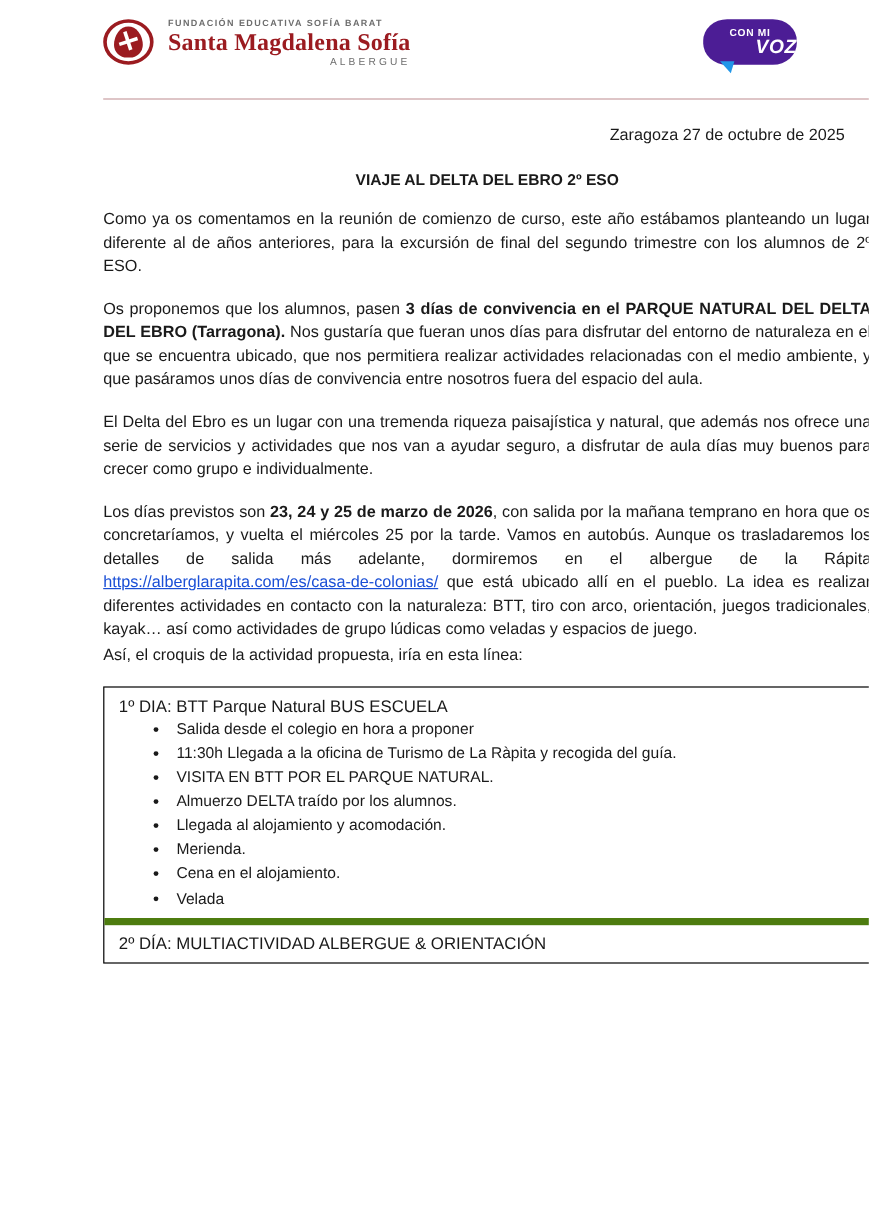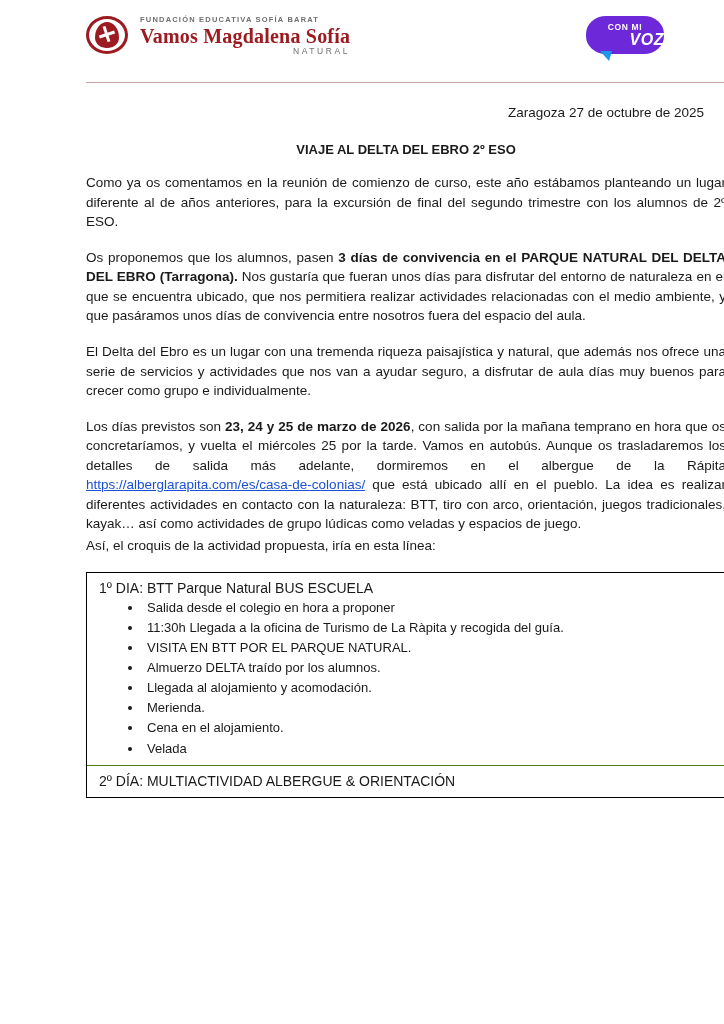--- a/index.html
+++ b/index.html
@@ -94,21 +94,21 @@
   .logo-sub {
     font-size: 8.5px;
     letter-spacing: 2.6px;
     color: #6e6e6e;
     text-align: right;
     margin-top: 1px;
   }
   .voice-logo {
     width: 78px;
     height: 38px;
-    background: #6d28d9;
+    background: #4c1d95;
     border-radius: 20px / 18px;
     position: relative;
     margin-right: 62px;
     margin-top: 2px;
   }
   .voice-logo:after {
     content: "";
     position: absolute;
     left: 14px;
     bottom: -7px;
@@ -176,21 +176,21 @@
   
   .schedule-box {
     border: 1px solid #000000;
     margin-top: 16px;
     padding: 0;
   }
   .day-block {
     padding: 7px 0 6px 0;
   }
   .day-block + .day-block {
-    border-top: 1px solid #4d7c0f;
+    border-top: 6px solid #4d7c0f;
   }
   .day-title {
     font-size: 14px;
     margin: 0 0 2px 12px;
     font-family: "Liberation Sans", sans-serif;
   }
   ul.day-items {
     margin: 0;
     padding-left: 56px;
     list-style: disc;
@@ -207,22 +207,22 @@
 <div class="page">
 
   <div class="header">
     <div class="logo-block">
       <div class="logo-mark">
         <div class="ring"></div>
         <div class="figure"></div>
       </div>
       <div class="logo-text">
         <div class="logo-top">FUNDACIÓN EDUCATIVA SOFÍA BARAT</div>
-        <div class="logo-main">Vamos Magdalena Sofía</div>
-        <div class="logo-sub">NATURAL</div>
+        <div class="logo-main">Santa Magdalena Sofía</div>
+        <div class="logo-sub">ALBERGUE</div>
       </div>
     </div>
     <div class="voice-logo">
       <div class="l1">CON MI</div>
       <div class="l2">VOZ</div>
     </div>
   </div>
   <hr class="header-rule">
 
   <div class="doc-date">Zaragoza  27 de octubre de 2025</div>

